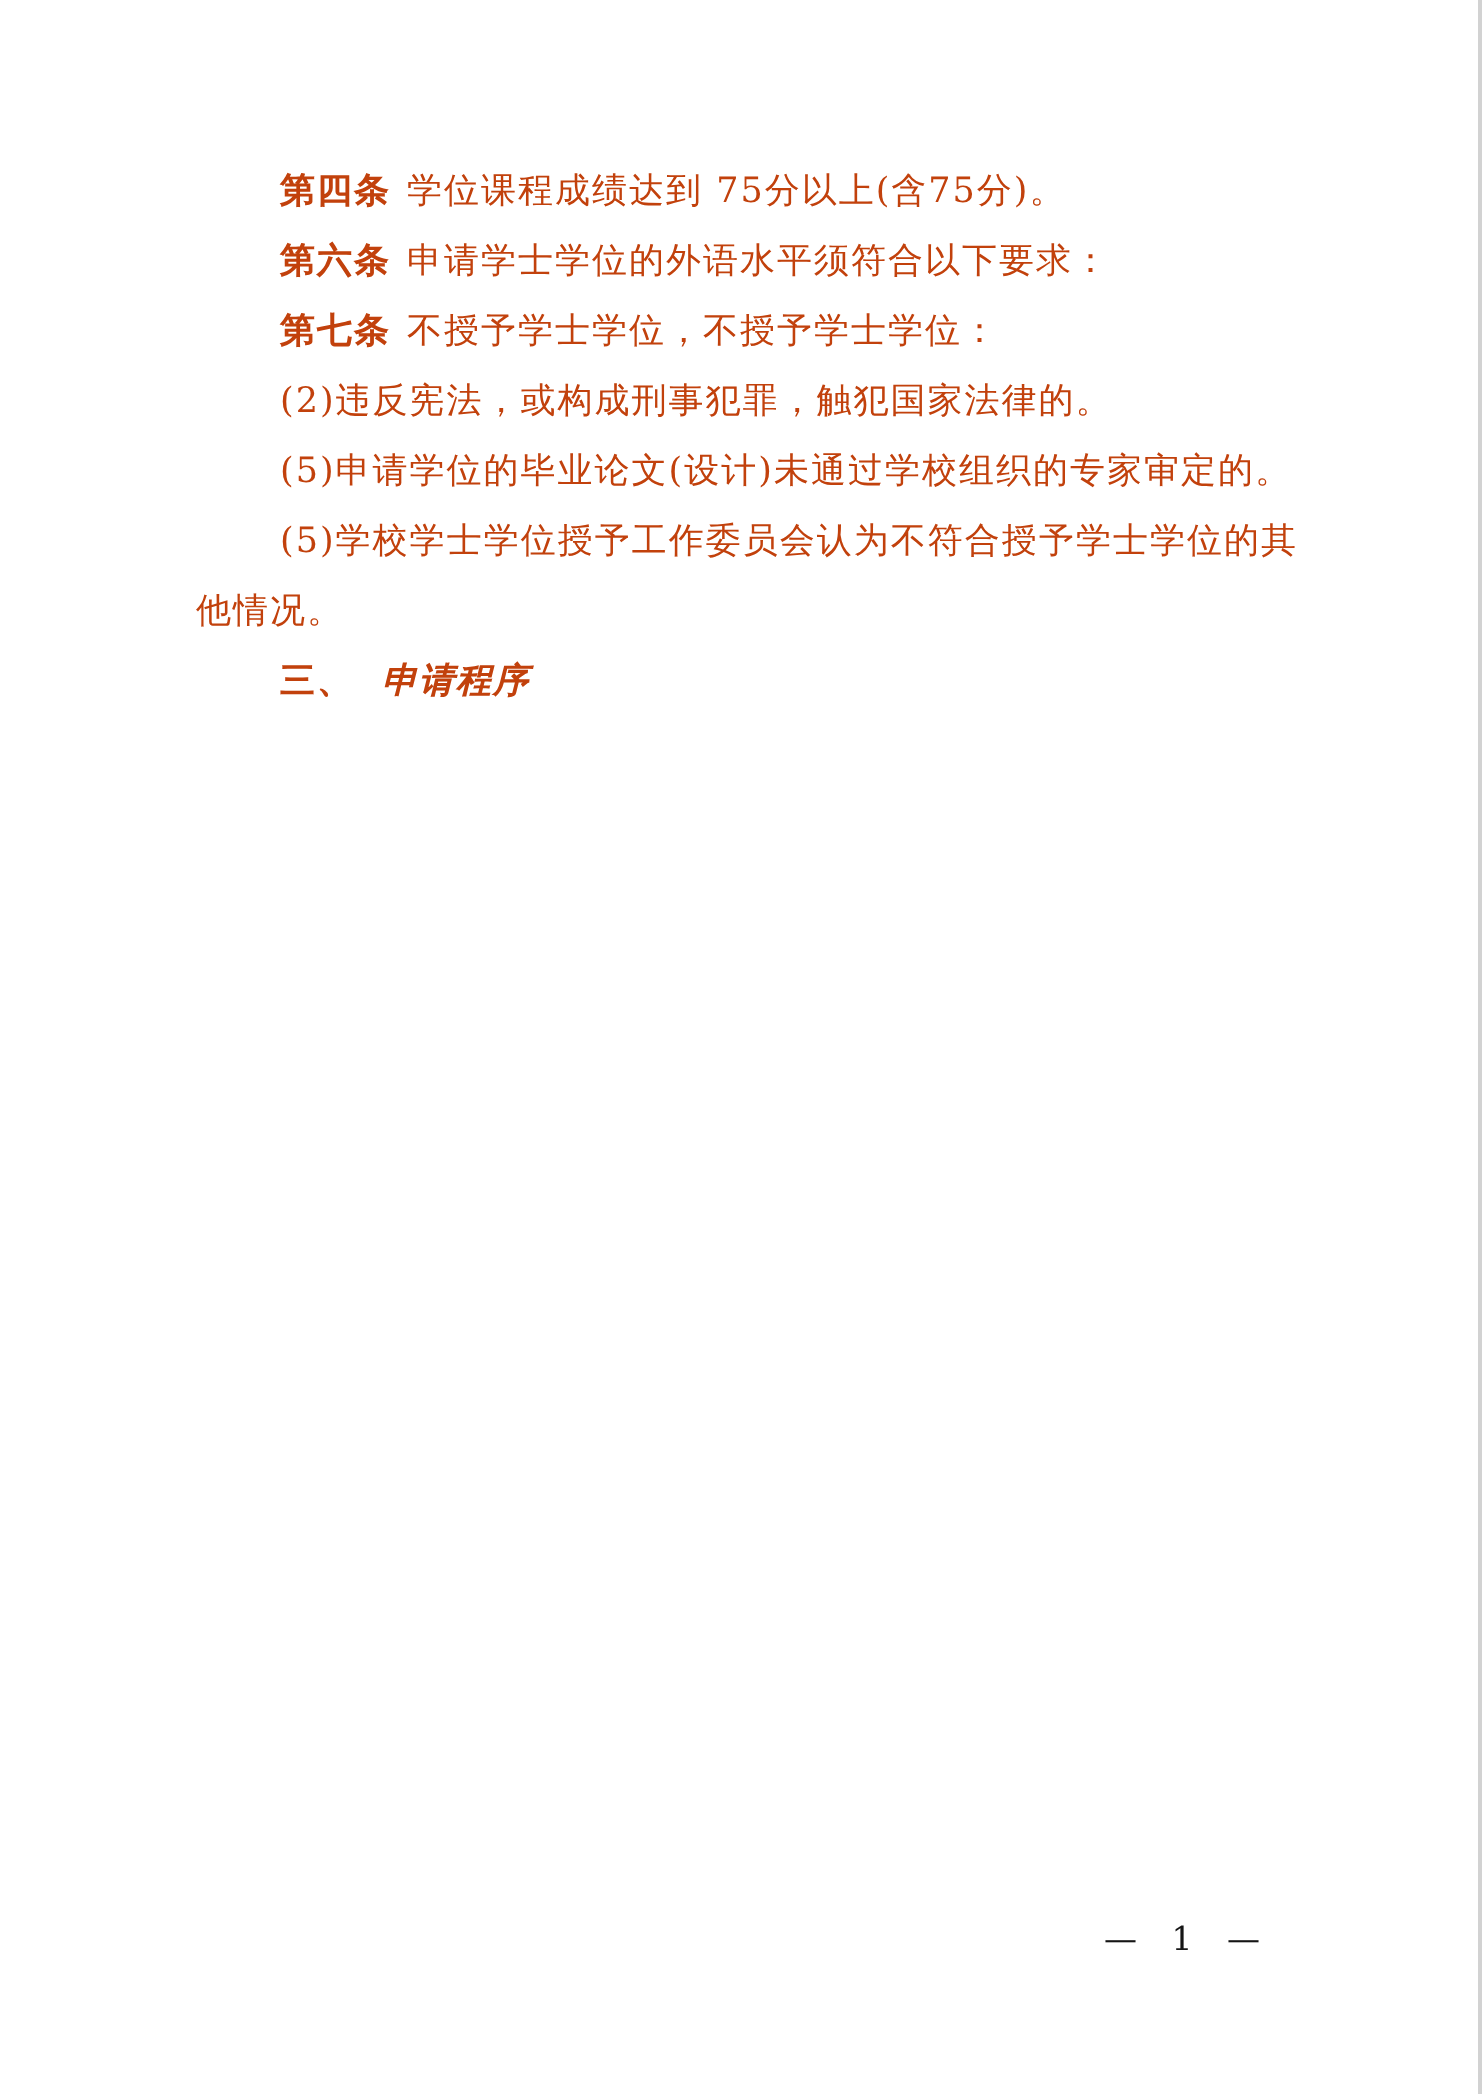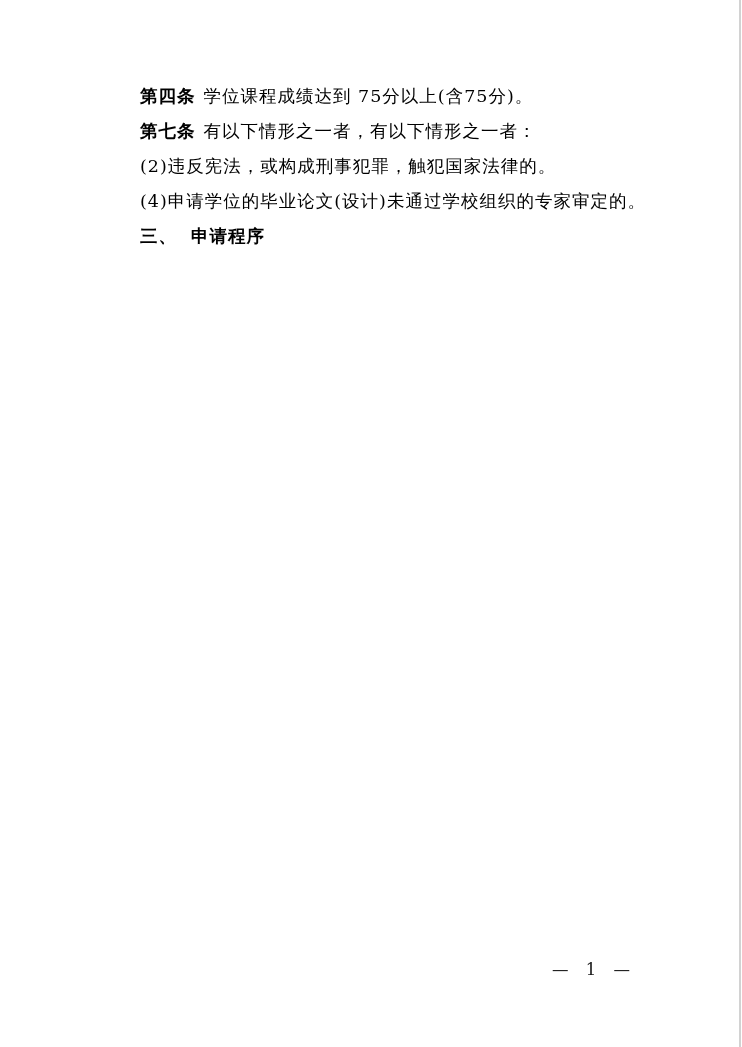--- a/index.html
+++ b/index.html
@@ -25,68 +25,70 @@
     right: 1px;
     width: 2px;
     height: 100%;
     background: #d2d2d2;
   }
   .content {
     position: absolute;
     left: 98px;
     top: 79px;
     width: 551px;
-    color: #000000;
+    color: #c2410c;
     font-size: 17.5px;
     line-height: 35px;
     letter-spacing: 1px;
     text-align: justify;
   }
   .content p {
     margin: 0;
     padding: 0;
     text-indent: 42px;
   }
   .lbl {
     font-weight: bold;
     margin-right: 8px;
   }
   .lbl:empty { margin-right: 0; }
   .heading .lbl { margin-right: 14px; }
-  .heading .txt { font-weight: bold; }
+  .heading .txt { font-weight: bold; font-style: italic; }
   .pagenum {
     position: absolute;
     top: 959px;
     left: 552px;
     font-size: 16.5px;
     line-height: 22px;
     color: #151515;
     word-spacing: 10px;
     letter-spacing: 1px;
   }
 </style>
 </head>
 <body>
 
 <div class="page">
   <div class="content">
 
     <p><b class="lbl">第四条</b><span class="txt">学位课程成绩达到 75分以上(含75分)。</span></p>
 
 
+    <p><b class="lbl">第六条</b><span class="txt">申请学士学位的外语水平须符合以下要求：</span></p>
 
 
-    <p><b class="lbl">第七条</b><span class="txt">有以下情形之一者，有以下情形之一者：</span></p>
+    <p><b class="lbl">第七条</b><span class="txt">不授予学士学位，不授予学士学位：</span></p>
 
     <p><b class="lbl"></b><span class="txt">(2)违反宪法，或构成刑事犯罪，触犯国家法律的。</span></p>
 
 
 
-    <p><b class="lbl"></b><span class="txt">(4)申请学位的毕业论文(设计)未通过学校组织的专家审定的。</span></p>
+    <p><b class="lbl"></b><span class="txt">(5)申请学位的毕业论文(设计)未通过学校组织的专家审定的。</span></p>
 
+    <p><b class="lbl"></b><span class="txt">(5)学校学士学位授予工作委员会认为不符合授予学士学位的其他情况。</span></p>
 
     <p class="heading"><b class="lbl">三、</b><span class="txt">申请程序</span></p>
 
 
 
   </div>
 
   <div class="pagenum">— 1 —</div>
 
   <div class="edge-line"></div>

